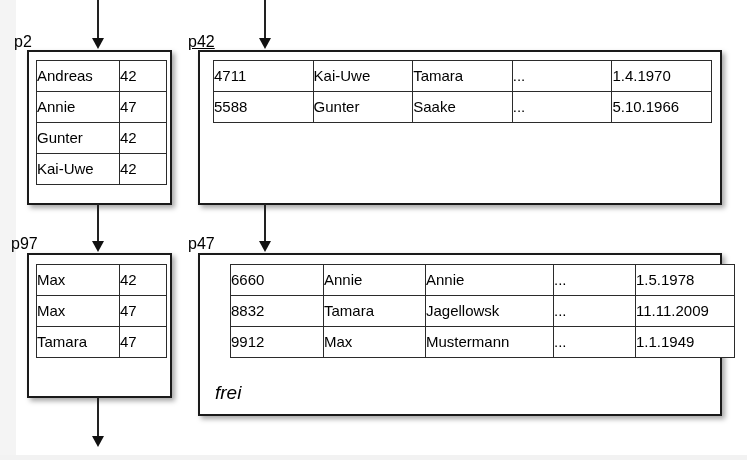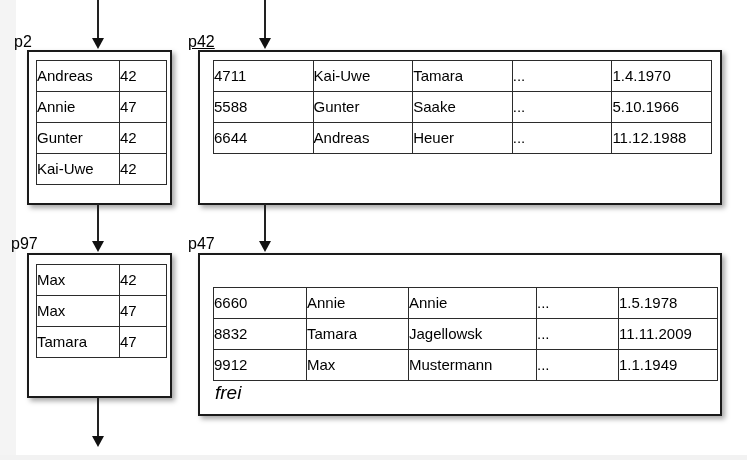--- a/index.html
+++ b/index.html
@@ -147,27 +147,20 @@
         <td>...</td>
         <td>1.4.1970</td>
       </tr>
       <tr>
         <td>5588</td>
         <td>Gunter</td>
         <td>Saake</td>
         <td>...</td>
         <td>5.10.1966</td>
       </tr>
-      <tr>
-        <td>6644</td>
-        <td>Andreas</td>
-        <td>Heuer</td>
-        <td>...</td>
-        <td>11.12.1988</td>
-      </tr>
     </tbody>
   </table>
 
   <div class="arrow" style="left:92px; top:204px; height:48px;">
     <div class="shaft" style="height:38px;"></div>
     <div class="head" style="top:37px;"></div>
   </div>
 
   <div class="arrow" style="left:259px; top:204px; height:48px;">
     <div class="shaft" style="height:38px;"></div>
@@ -190,21 +183,21 @@
       <tr>
         <td>Tamara</td>
         <td>47</td>
       </tr>
     </tbody>
   </table>
 
   <div class="page-label" style="left:188px; top:235px;">p47</div>
   <div class="page-box" style="left:198px; top:253px; width:524px; height:163px;">
   </div>
-  <table class="rec-table" style="left:213px; top:264px; width:499px;margin-top:23px;">
+  <table class="rec-table" style="left:230px; top:264px; width:499px;">
     <tbody>
       <tr>
         <td style="width:92px;">6660</td>
         <td style="width:101px;">Annie</td>
         <td style="width:127px;">Annie</td>
         <td style="width:81px;">...</td>
         <td style="width:98px;">1.5.1978</td>
       </tr>
       <tr>
         <td>8832</td>

